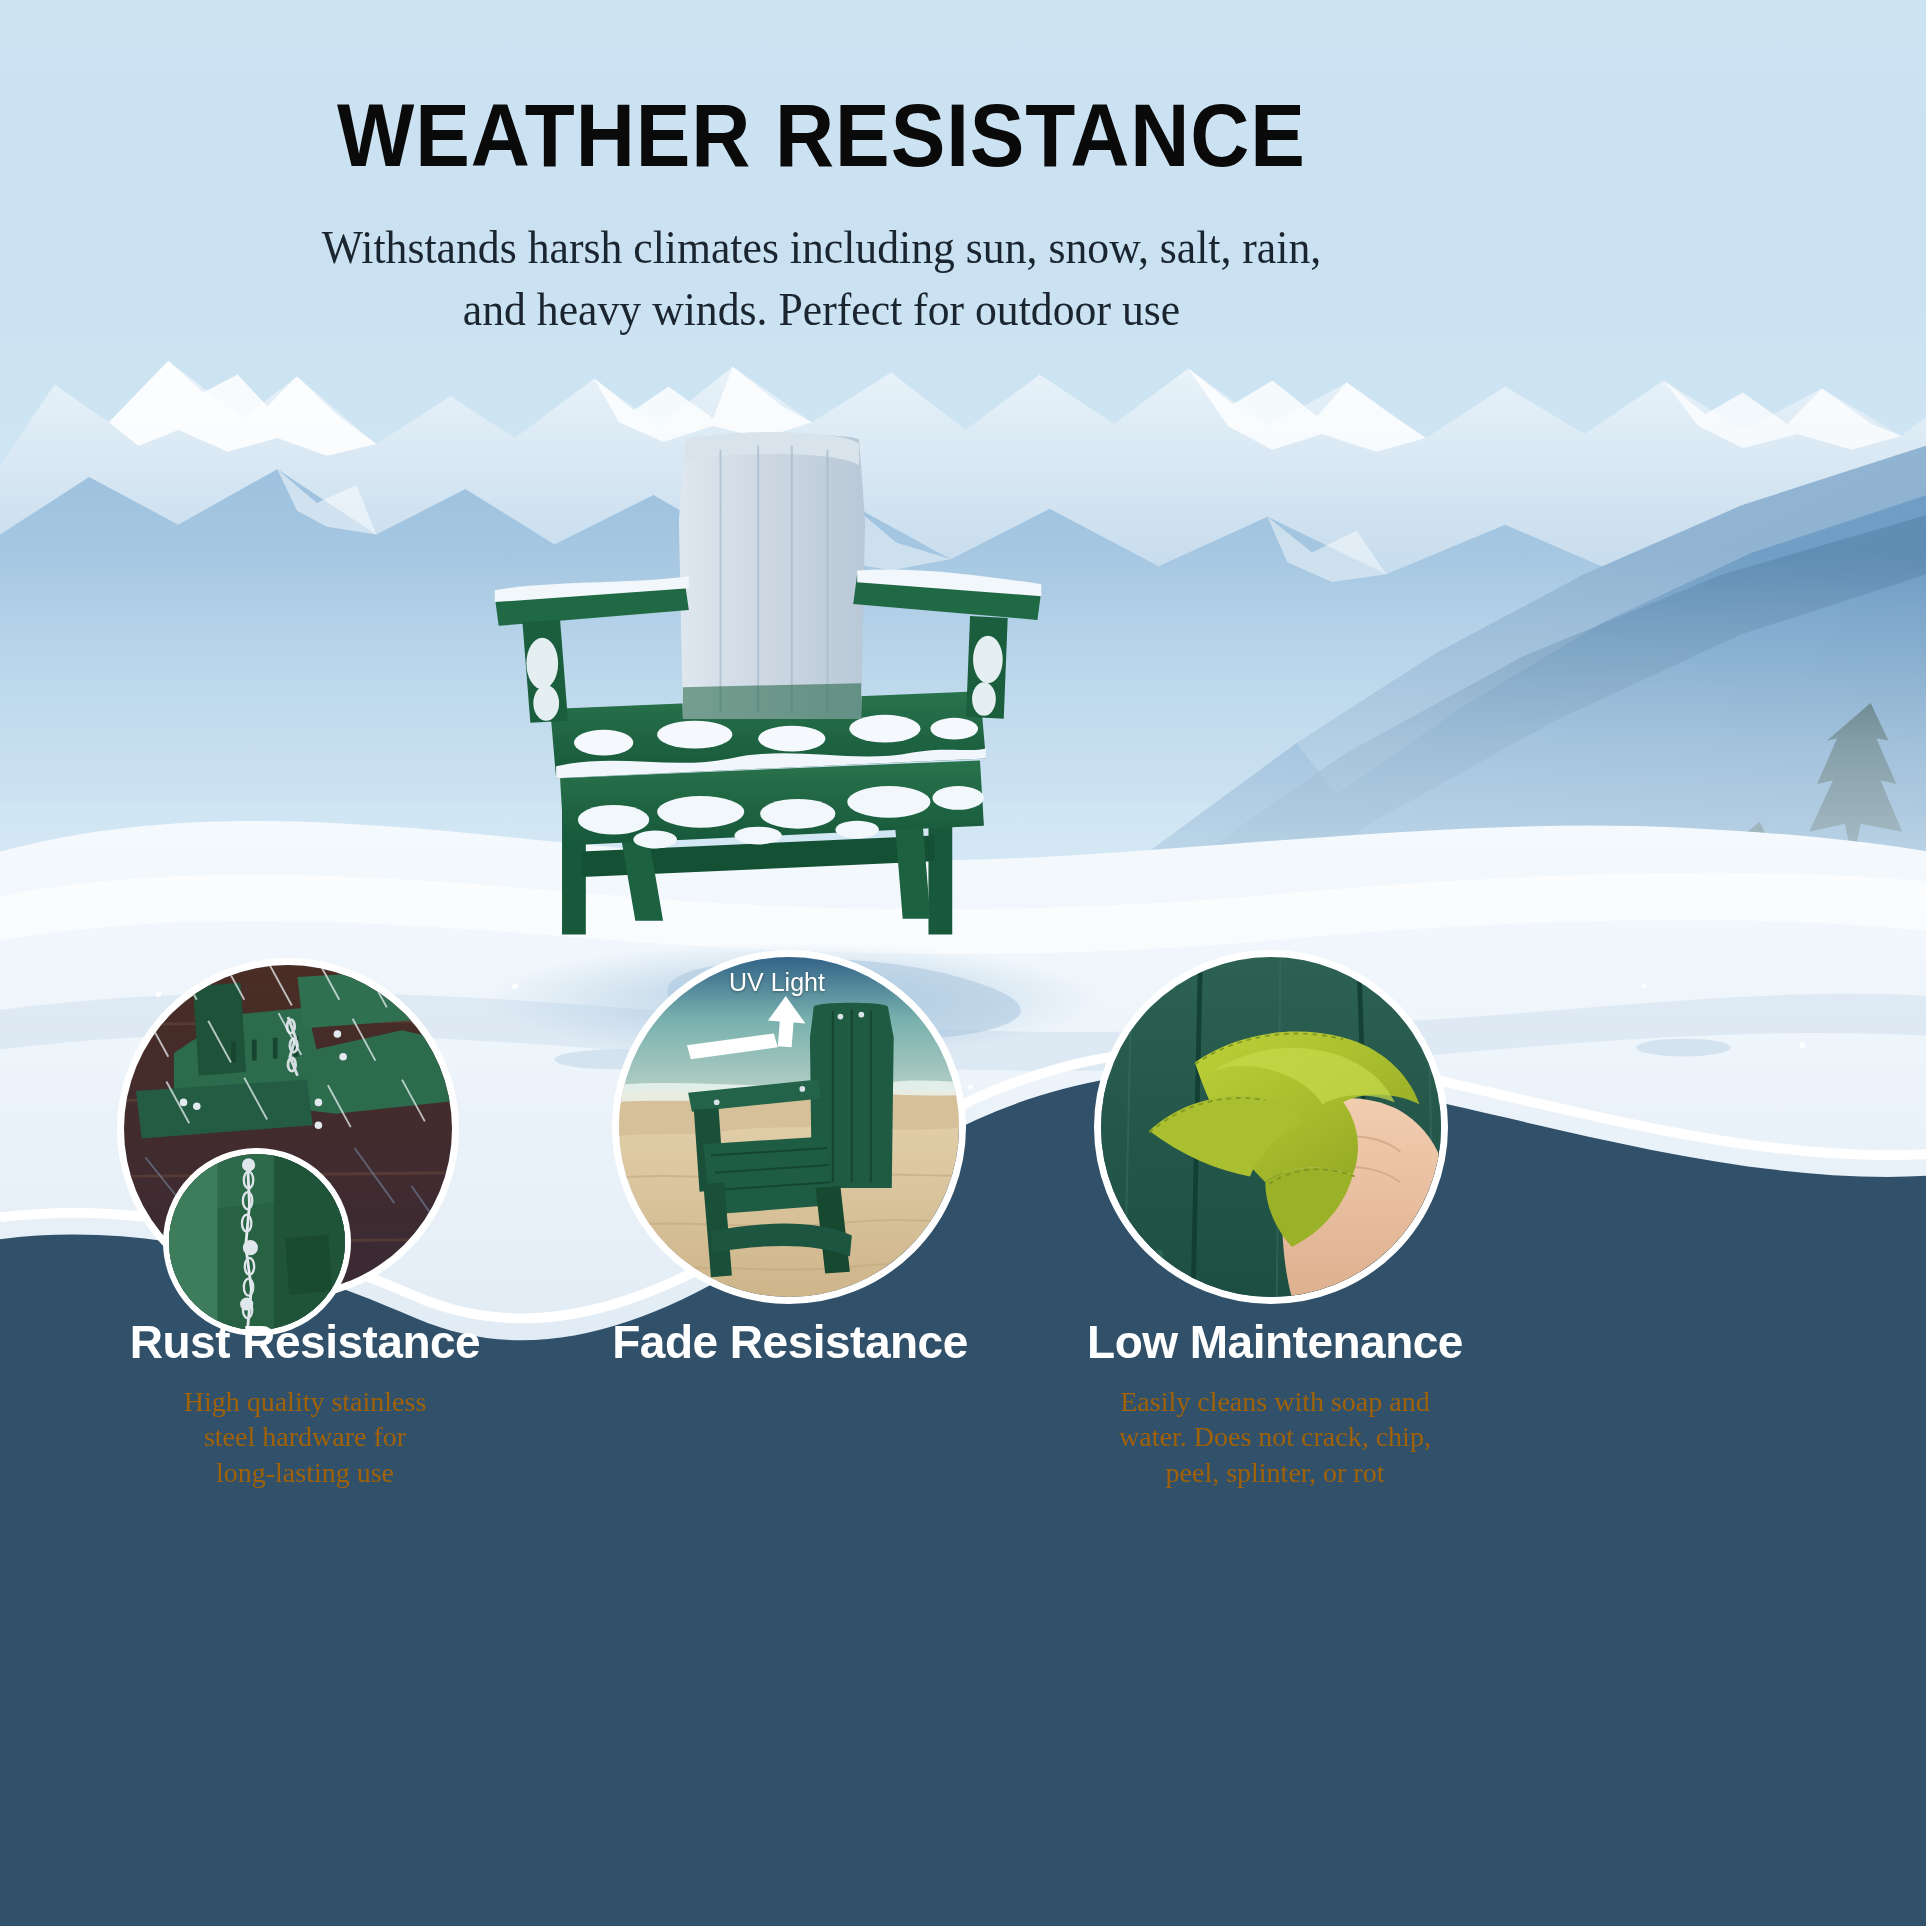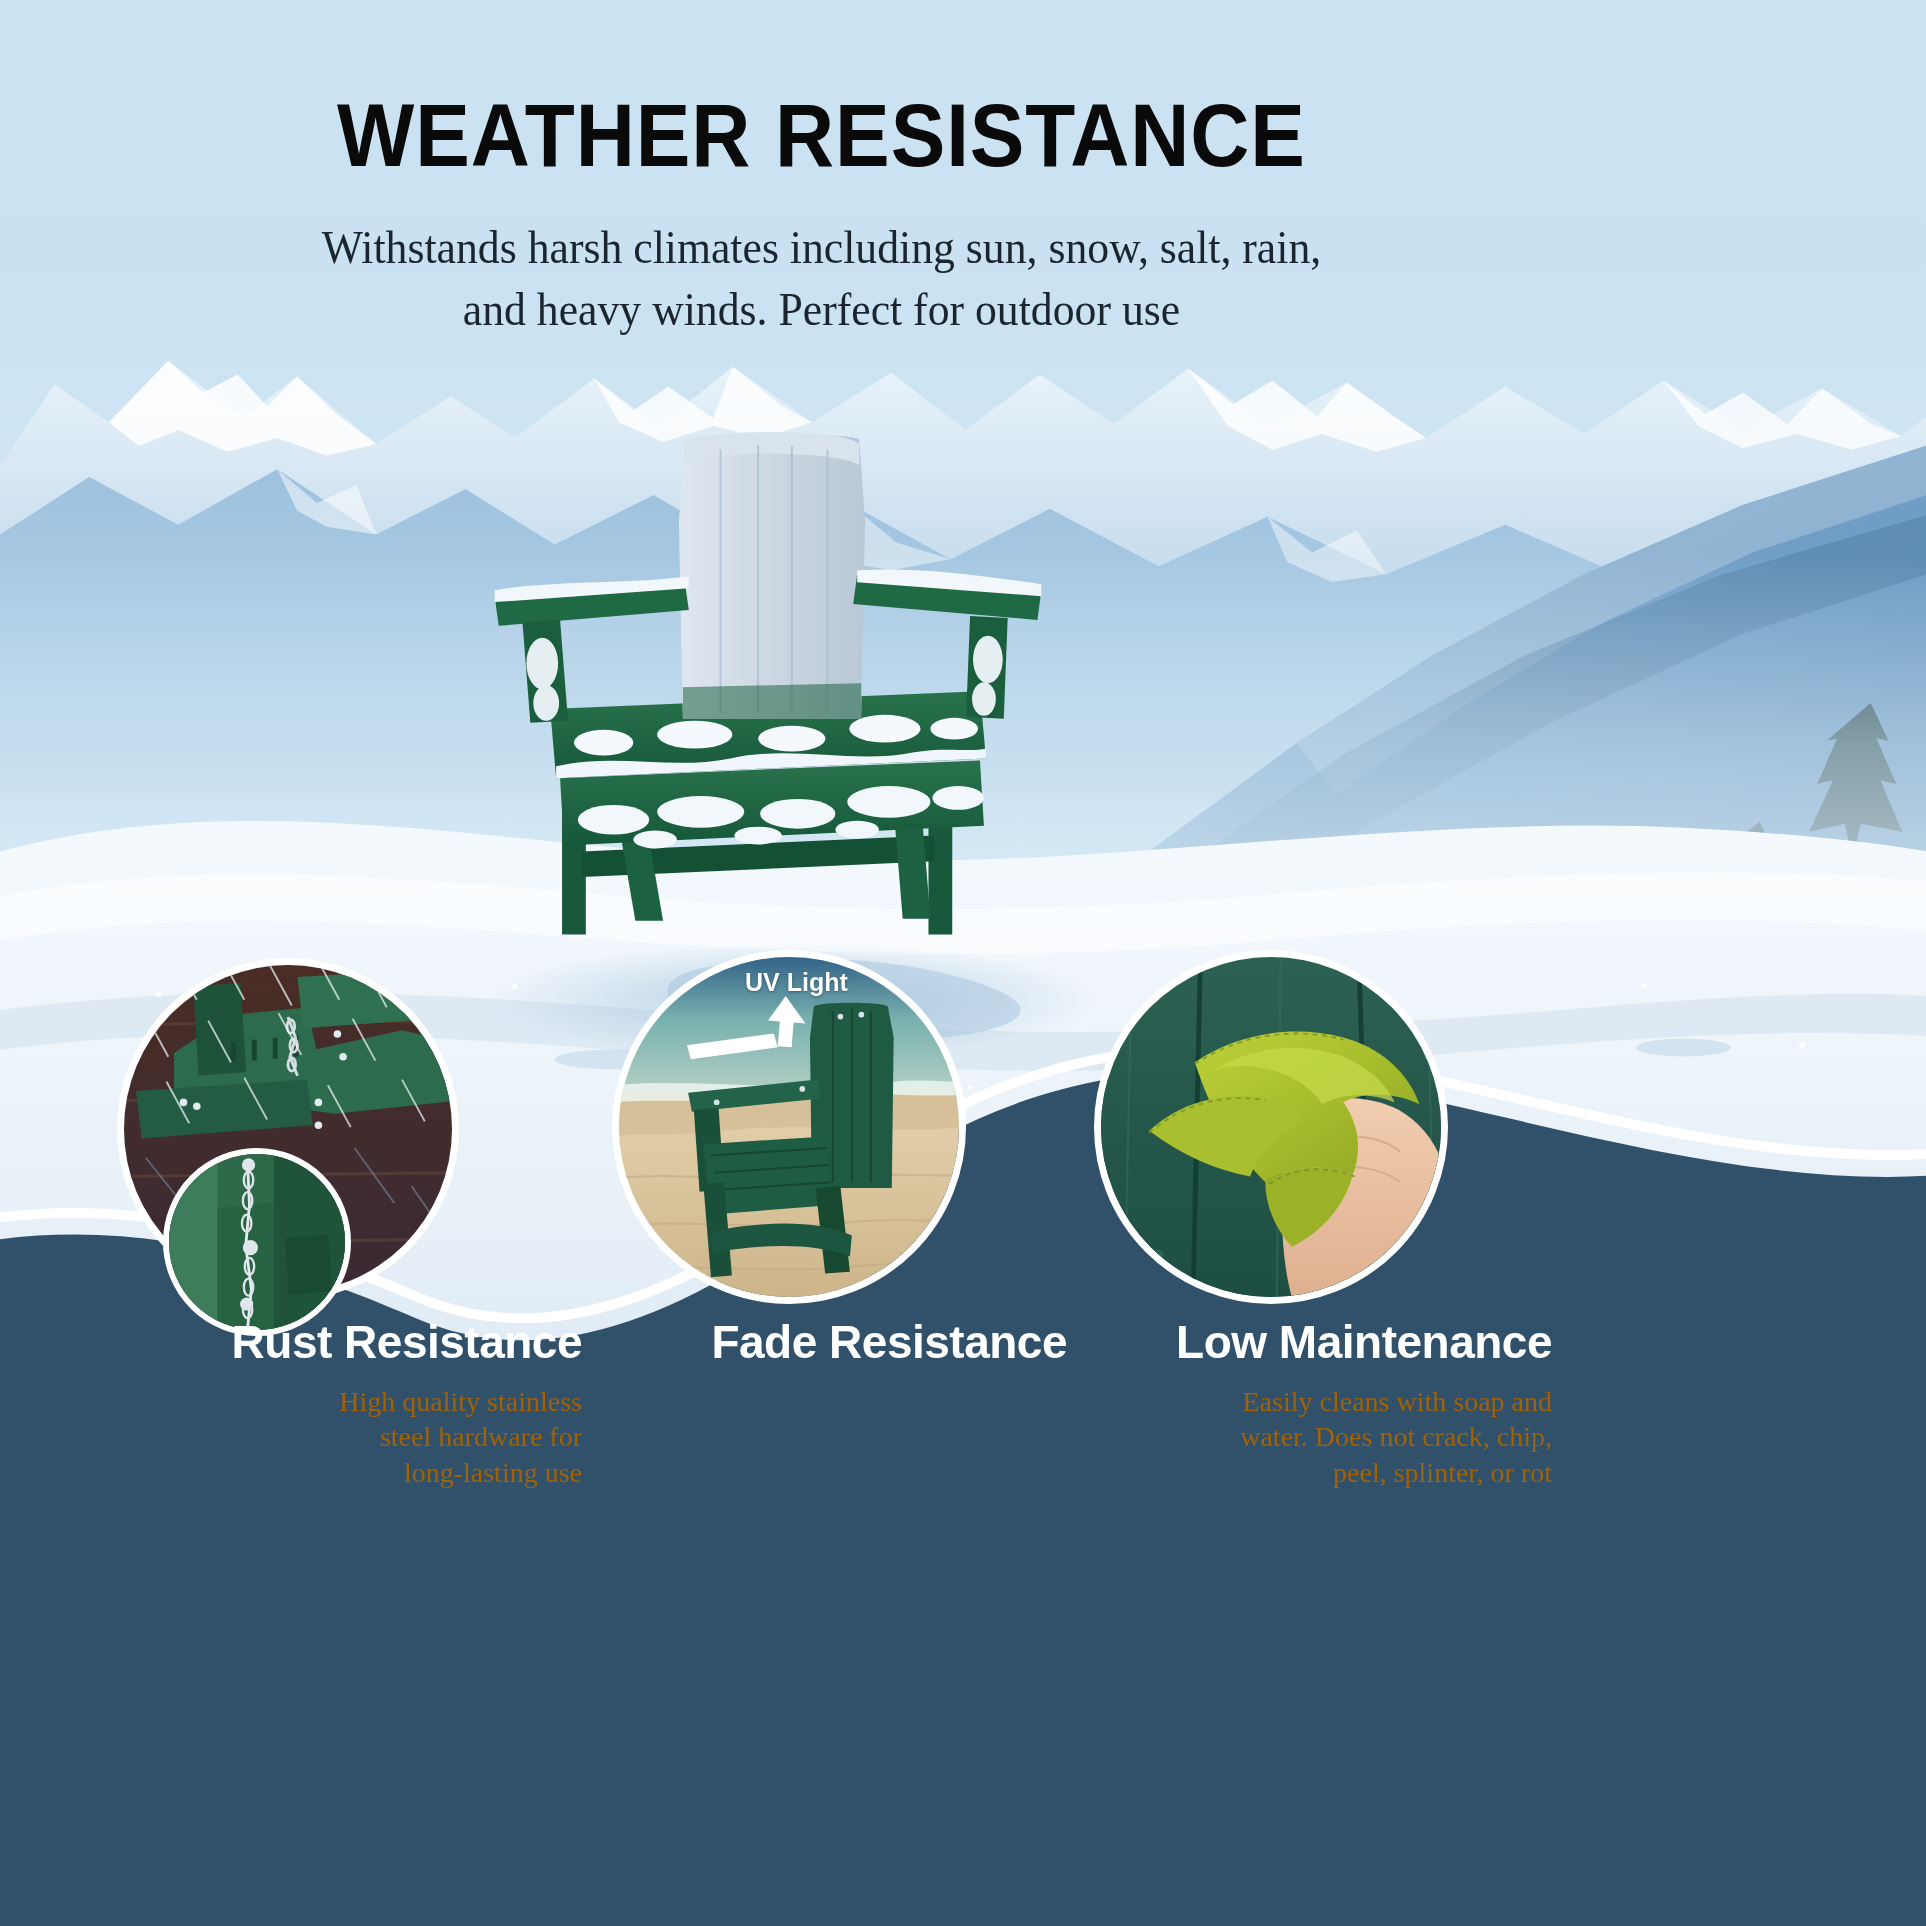--- a/index.html
+++ b/index.html
@@ -71,30 +71,29 @@
   .circle-img { position:absolute; inset:-7px; width:calc(100% + 14px); height:calc(100% + 14px); }
 
   .inset-circle {
     position:absolute; left:163px; top:1148px; width:188px; height:188px;
     border-radius:50%; overflow:hidden; border:6px solid #ffffff; z-index:36;
   }
   .inset-img { position:absolute; inset:-6px; width:calc(100% + 12px); height:calc(100% + 12px); }
 
   .uv-label {
     position:absolute; left:729px; top:968px; z-index:37;
-    color:#ffffff; font-size:25px; font-weight:bold;
+    color:#ffffff; font-size:25px; font-weight:normal;
     font-family:"Liberation Sans", sans-serif;
     text-shadow:0 1px 3px rgba(0,0,0,.35);
-    margin-left:16px;
   }
   .uv-arrow { position:absolute; left:683px; top:990px; width:158px; height:79px; z-index:37; }
 
   
   .cards { position:absolute; left:0; top:1317px; width:1927px; height:297px; z-index:40; }
-  .card { position:absolute; top:0; width:554px; text-align:right; }
+  .card { position:absolute; top:0; width:554px; text-align:center; }
   .card.one   { left:28px; }
   .card.two   { left:513px; }
   .card.three { left:998px; }
   .card-title {
     font-family:"Liberation Sans", sans-serif;
     font-weight:bold; font-size:46px; color:#ffffff;
     letter-spacing:-0.5px; line-height:1.1;
   }
   .card-body {
     font-family:"Liberation Serif", serif;

